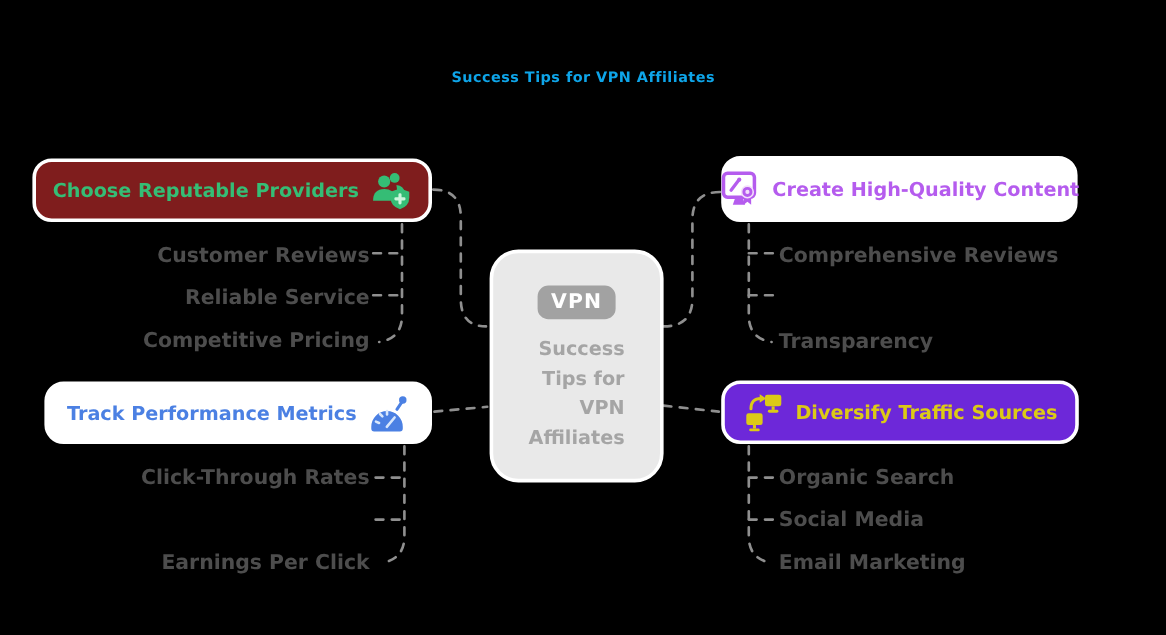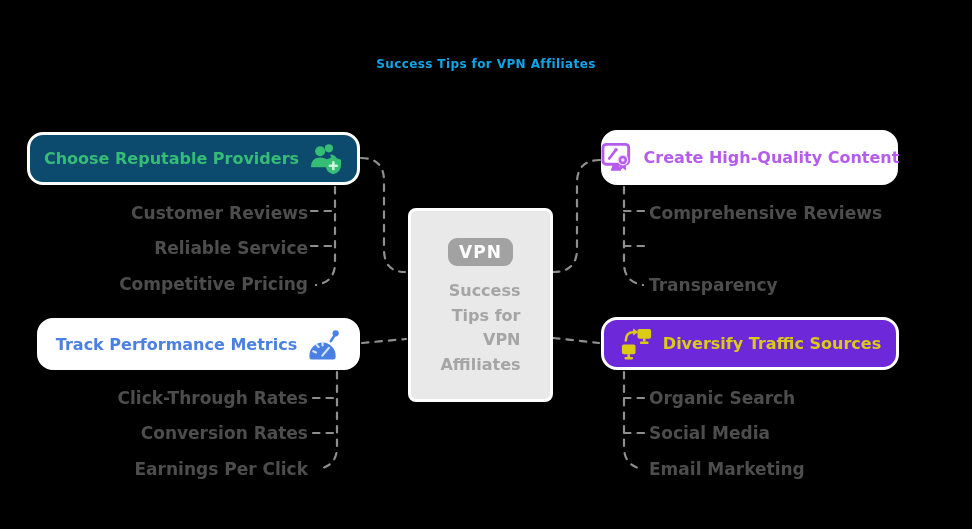--- a/index.html
+++ b/index.html
@@ -12,27 +12,27 @@
     font-size:12px;font-weight:bold;color:#0ea5e9;letter-spacing:.4px;
   }
   svg.connectors{position:absolute;left:0;top:0;}
   .conn{fill:none;stroke:#8f8f8f;stroke-width:2.2;stroke-dasharray:6.5 7;stroke-linecap:round;}
 
   .node{
     position:absolute;box-sizing:border-box;border:3px solid #fff;border-radius:16px;
     display:flex;align-items:center;justify-content:center;gap:9px;
     font-weight:bold;font-size:16px;white-space:nowrap;
   }
-  #box-providers{left:27px;top:132px;width:333px;height:53px;background:#0c4a6e;color:#35bd75;}
+  #box-providers{left:27px;top:132px;width:333px;height:53px;background:#7f1d1d;color:#35bd75;}
   #box-metrics  {left:37px;top:318px;width:323px;height:52px;background:#ffffff;color:#4b80e3;}
   #box-content  {left:601px;top:130px;width:297px;height:55px;background:#ffffff;color:#b55cee;}
   #box-traffic  {left:601px;top:317px;width:298px;height:53px;background:#6d28d9;color:#dcca16;}
 
   #center-node{
-    left:408px;top:208px;width:145px;height:194px;background:#e9e9e9;border-radius:8px;
+    left:408px;top:208px;width:145px;height:194px;background:#e9e9e9;border-radius:24px;
     flex-direction:column;justify-content:flex-start;padding-top:27px;gap:0;
   }
   .vpn-badge{
     background:#a2a2a2;color:#fff;font-weight:bold;font-size:17px;letter-spacing:1px;
     padding:4px 11px;border-radius:9px;
   }
   .center-lines{
     margin-top:13px;text-align:right;font-size:16px;font-weight:600;
     color:#a5a5a5;line-height:24.5px;
   }
@@ -141,21 +141,20 @@
       <path d="M7 15 Q 7 6.2 15.5 6.2" fill="none" stroke="#dcca16" stroke-width="2.6" stroke-linecap="round"></path>
     </svg>
     <span>Diversify Traffic Sources</span>
   </div>
 
   <div class="sub left" style="top:213px">Customer Reviews</div>
   <div class="sub left" style="top:248px">Reliable Service</div>
   <div class="sub left" style="top:284px">Competitive Pricing</div>
 
   <div class="sub left" style="top:398px">Click-Through Rates</div>
-  <div class="sub left" style="top:433px">Conversion Rates</div>
   <div class="sub left" style="top:469px">Earnings Per Click</div>
 
   <div class="sub right" style="top:213px">Comprehensive Reviews</div>
   <div class="sub right" style="top:285px">Transparency</div>
 
   <div class="sub right" style="top:398px">Organic Search</div>
   <div class="sub right" style="top:433px">Social Media</div>
   <div class="sub right" style="top:469px">Email Marketing</div>
 
 </div>

